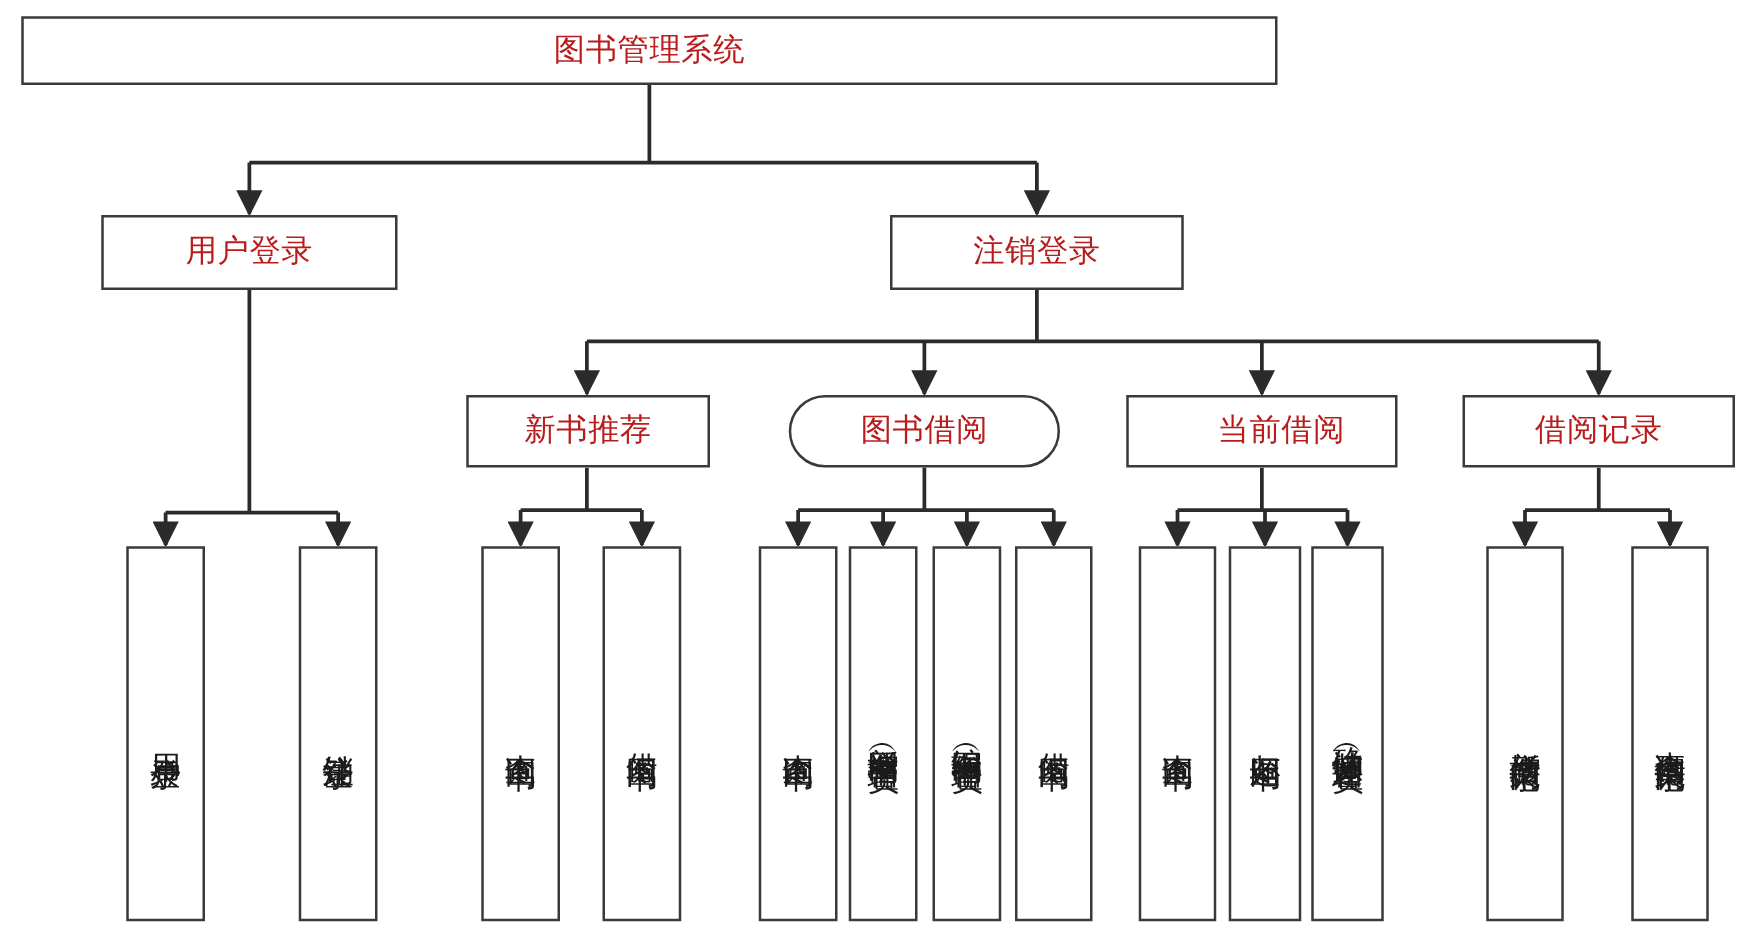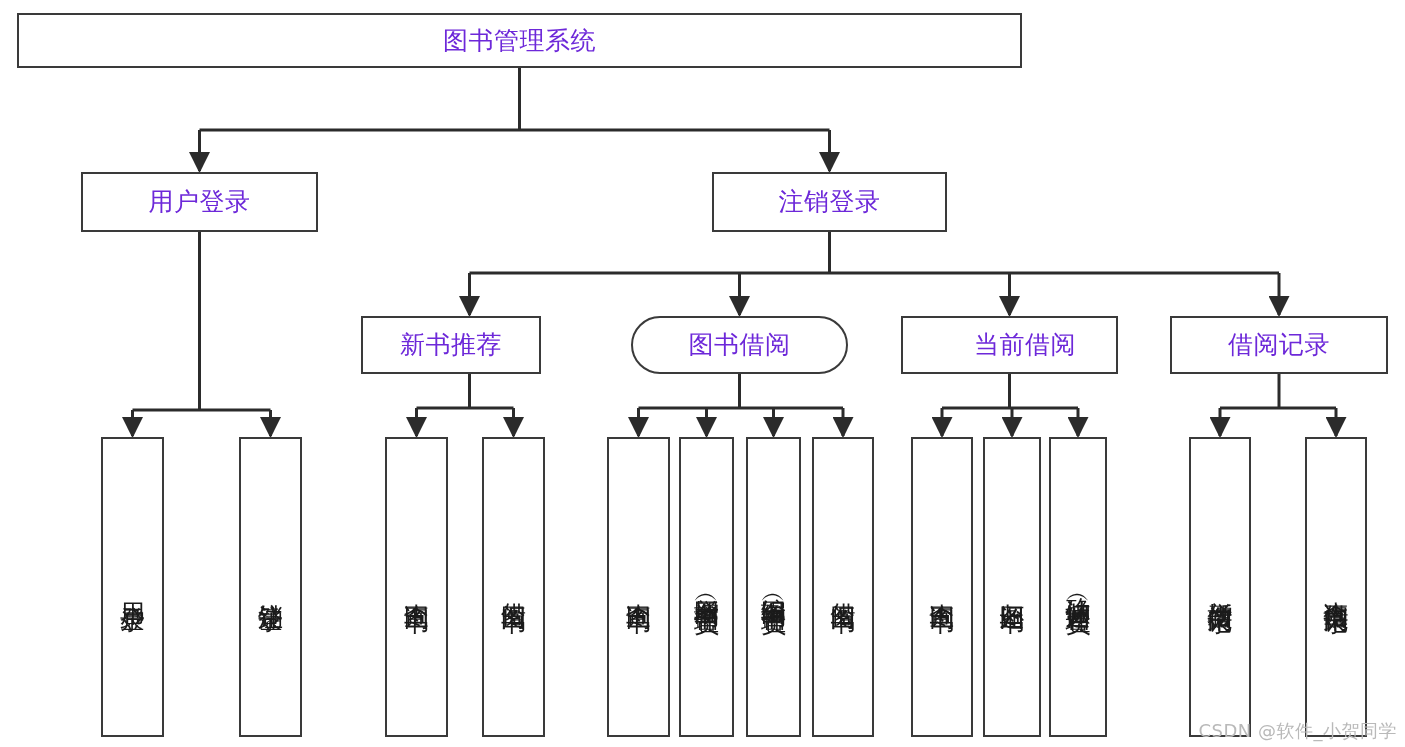--- a/index.html
+++ b/index.html
@@ -31,21 +31,21 @@
     box-sizing: border-box;
     background: #ffffff;
     border: 2.5px solid #3a3a3a;
     display: flex;
     align-items: center;
     justify-content: center;
     overflow: hidden;
   }
   .node .label-h {
     font-size: 25px;
-    color: #6d28d9;
+    color: #b91c1c;
     line-height: 1.1;
     letter-spacing: 0.5px;
     white-space: nowrap;
     text-align: center;
     font-family: Liberation Serif, serif;
   }
   .node.vert {
     align-items: center;
     justify-content: center;
     padding: 2px 0;
@@ -121,21 +121,21 @@
   <div id="node-layer">
       <div class="node" style="left: 17px; top: 13px; width: 1005px; height: 55px;">
         <span class="label-h">图书管理系统</span>
       </div>
       <div class="node" style="left: 81px; top: 172px; width: 237px; height: 60px;">
         <span class="label-h">用户登录</span>
       </div>
       <div class="node" style="left: 712px; top: 172px; width: 235px; height: 60px;">
         <span class="label-h">注销登录</span>
       </div>
-      <div class="node" style="left: 361px; top: 316px; width: 180px; height: 58px;">
+      <div class="node" style="left: 373px; top: 316px; width: 195px; height: 58px;">
         <span class="label-h">新书推荐</span>
       </div>
       <div class="node" style="left: 631px; top: 316px; width: 217px; height: 58px; border-radius: 29px;">
         <span class="label-h">图书借阅</span>
       </div>
       <div class="node" style="left: 901px; top: 316px; width: 217px; height: 58px; padding-left: 31px;">
         <span class="label-h">当前借阅</span>
       </div>
       <div class="node" style="left: 1170px; top: 316px; width: 218px; height: 58px;">
         <span class="label-h">借阅记录</span>
@@ -174,15 +174,14 @@
         <span class="label-v">确认归还（管理员）</span>
       </div>
       <div class="node vert" style="left: 1189px; top: 437px; width: 62px; height: 300px;">
         <span class="label-v">新增借阅记录</span>
       </div>
       <div class="node vert" style="left: 1305px; top: 437px; width: 62px; height: 300px;">
         <span class="label-v">查询借阅记录</span>
       </div>
     </div>
 
-  <div class="watermark">CSDN @软件_小贺同学</div>
 
 </div>
 
 </body></html>

